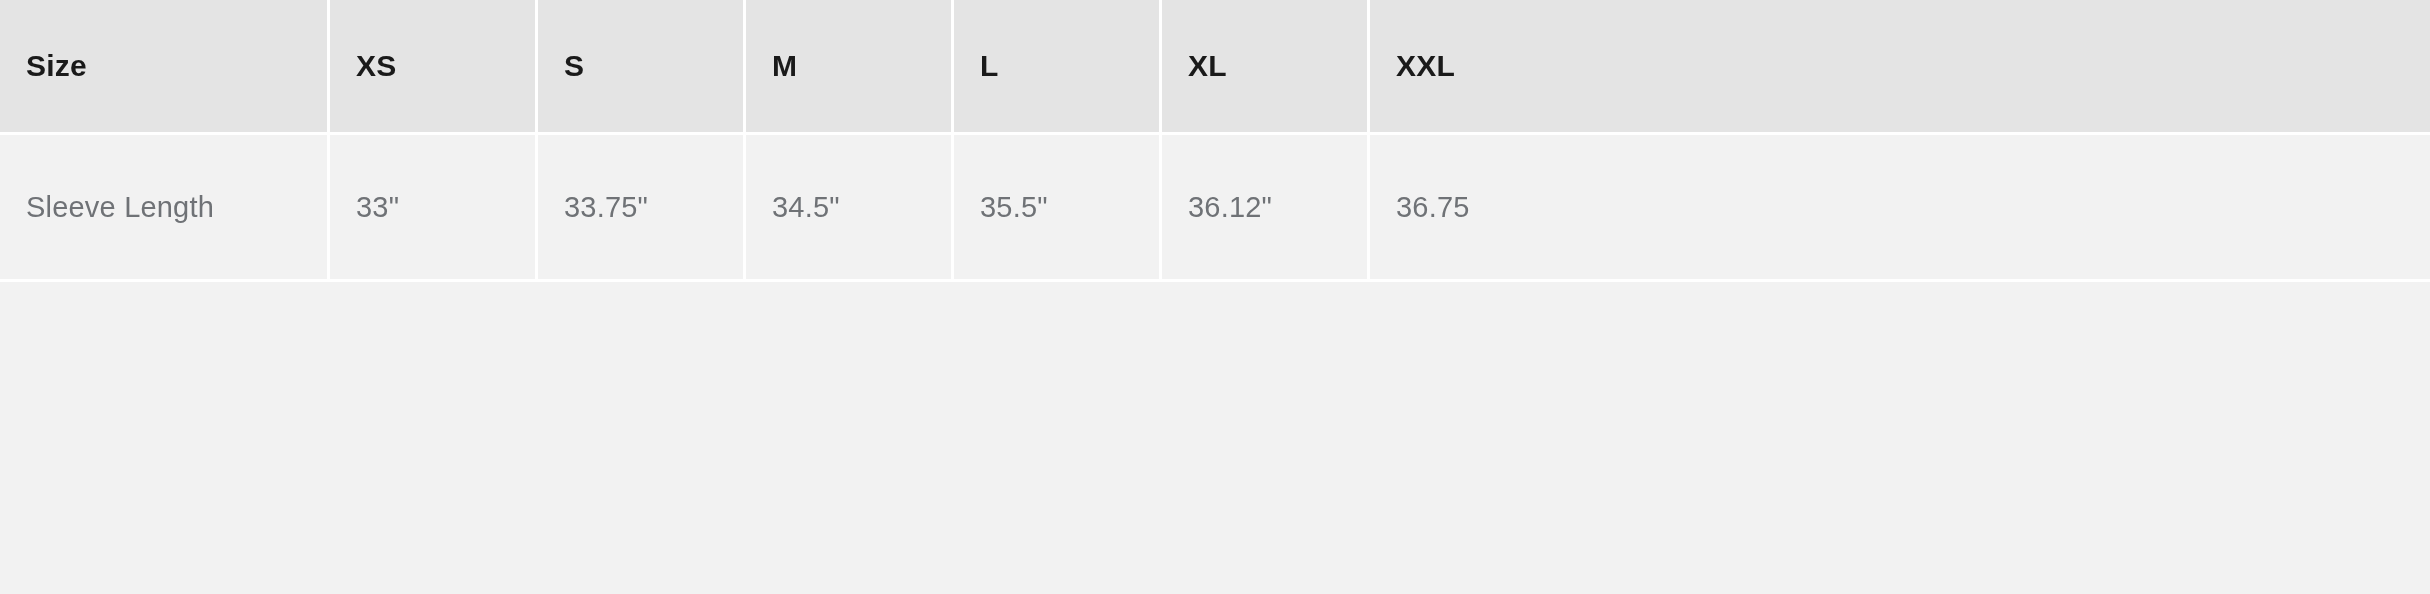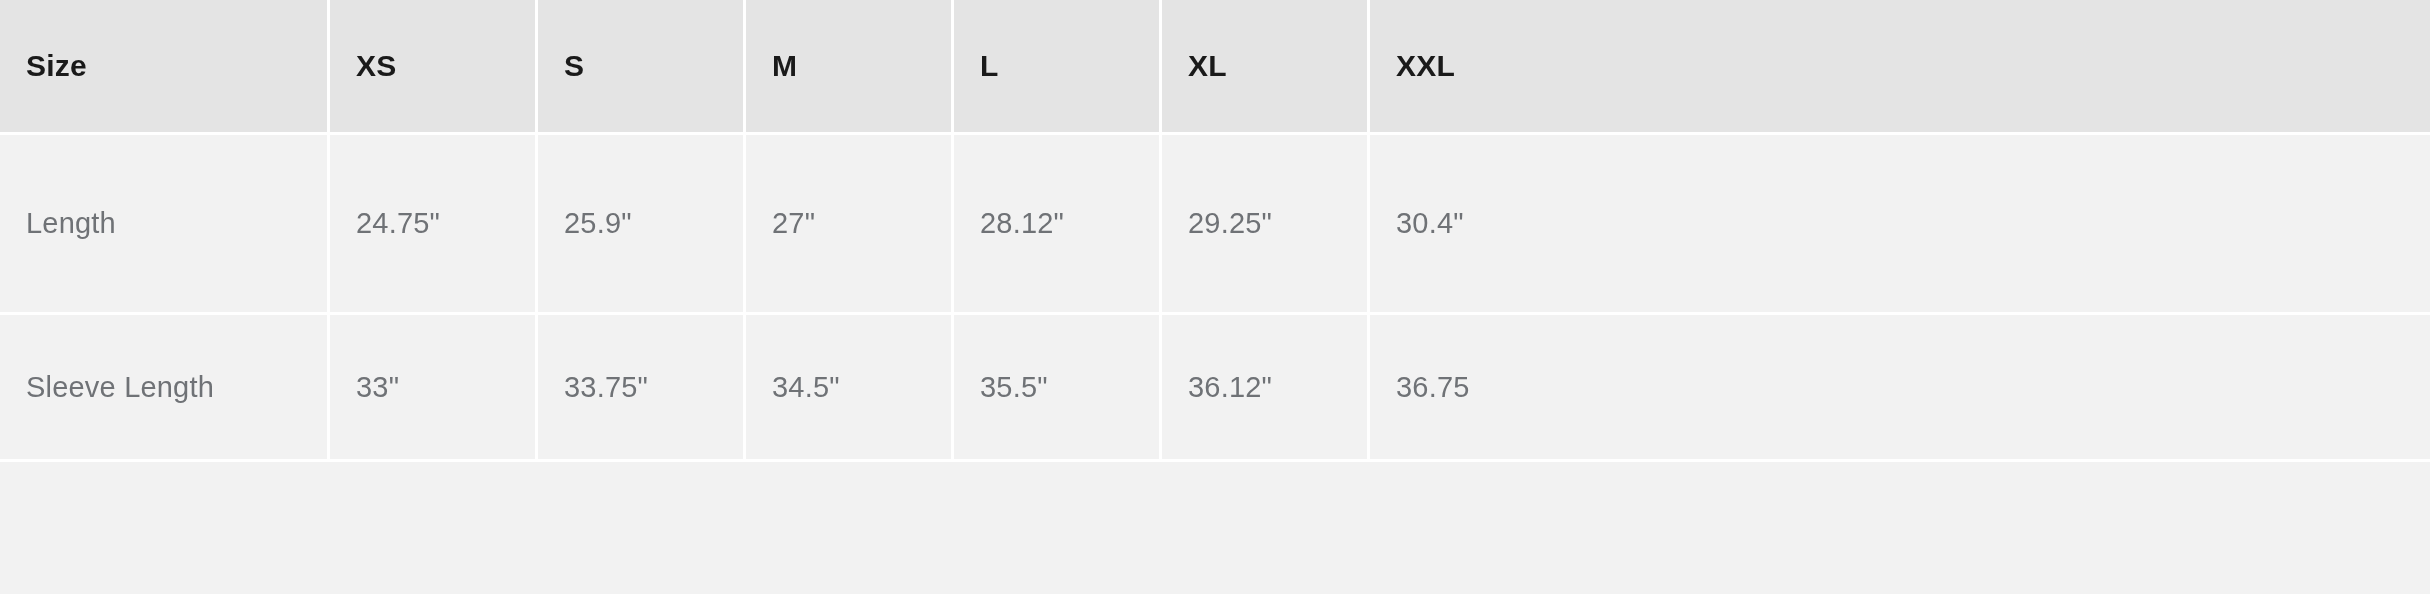--- a/index.html
+++ b/index.html
@@ -86,29 +86,20 @@
       <th>Size</th>
       <th>XS</th>
       <th>S</th>
       <th>M</th>
       <th>L</th>
       <th>XL</th>
       <th>XXL</th>
     </tr>
   </thead>
   <tbody>
-    <tr class="row-odd row-1">
-      <td>Length</td>
-      <td>24.75"</td>
-      <td>25.9"</td>
-      <td>27"</td>
-      <td>28.12"</td>
-      <td>29.25"</td>
-      <td>30.4"</td>
-    </tr>
     <tr class="row-odd row-3">
       <td>Sleeve Length</td>
       <td>33"</td>
       <td>33.75"</td>
       <td>34.5"</td>
       <td>35.5"</td>
       <td>36.12"</td>
       <td>36.75</td>
     </tr>
   </tbody>

